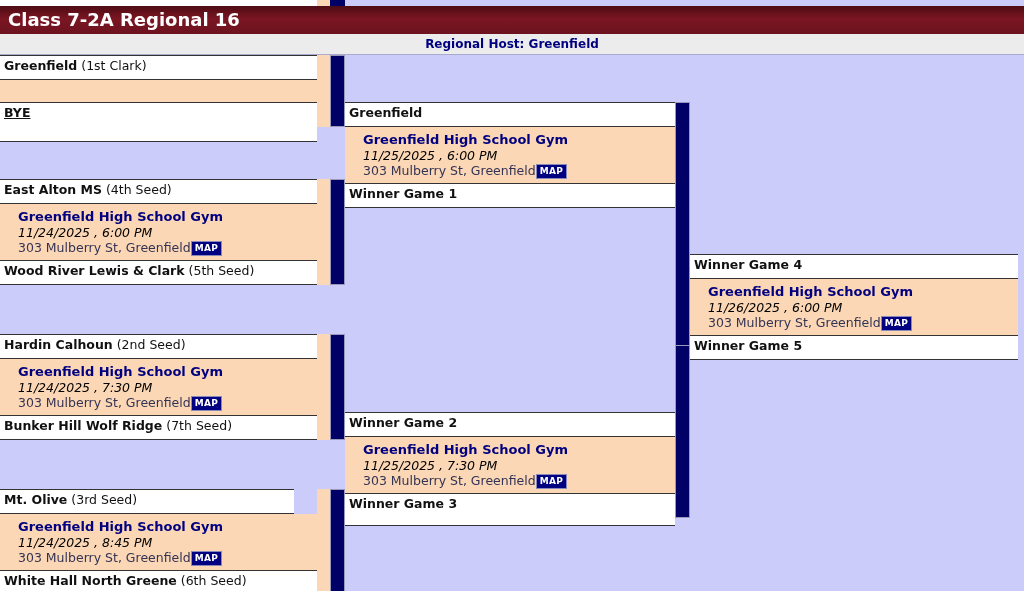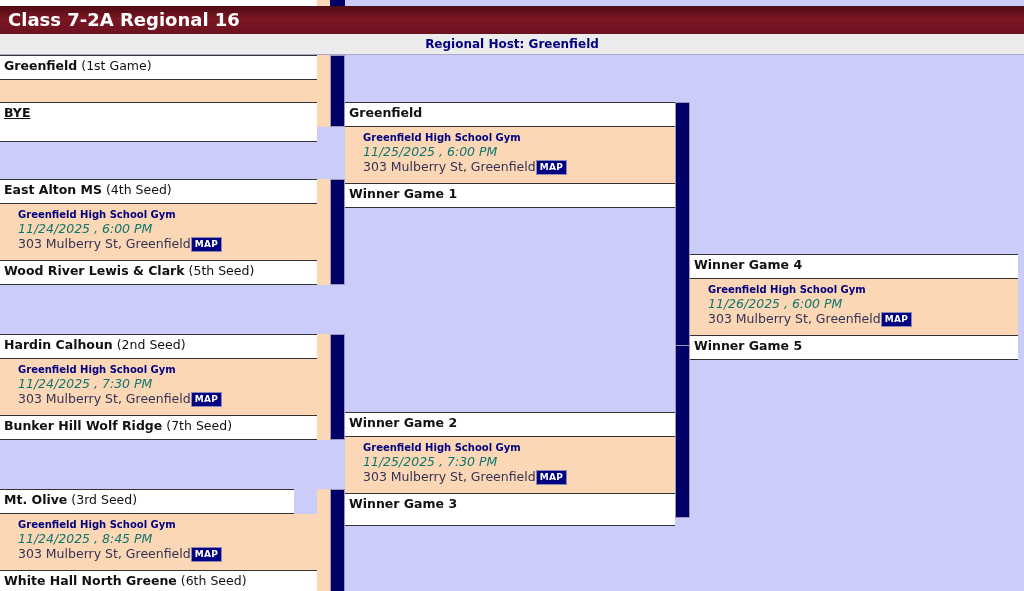--- a/index.html
+++ b/index.html
@@ -88,24 +88,24 @@
   .game {
     background: #fbd7b5;
     padding: 5px 0 0 18px;
     line-height: 1.22;
     white-space: nowrap;
     overflow: hidden;
   }
   .game .venue {
     color: #000080;
     font-weight: bold;
-    font-size: 10px;
+    font-size: 13px;
   }
   .game .when {
-    color: #0f766e;
+    color: #000000;
     font-style: italic;
     font-size: 12.5px;
   }
   .game .addr {
     color: #333355;
     font-size: 12.5px;
   }
   .game .addr .maplink {
     display: inline-block;
     background: #000080;
@@ -135,21 +135,21 @@
 </div>
 
 <div id="bracket-title">Class 7-2A Regional 16</div>
 
 <div id="host-bar">Regional Host: Greenfield</div>
 
 <div id="bracket">
 
   <div class="cell slot" style="left:0px; top:0px; width:317px; height:25px;">
     <span class="tname">Greenfield</span>
-    <span class="tseed"> (1st Game)</span>
+    <span class="tseed"> (1st Clark)</span>
   </div>
   <div class="cell game" style="left:0px; top:25px; width:317px; height:22px;"></div>
   <div class="cell slot" style="left:0px; top:47px; width:317px; height:40px;text-decoration:underline;">
     <span class="tname">BYE</span>
     <span class="tseed"></span>
   </div>
   <div class="cell peachfill" style="left:317px; top:0px; width:13px; height:72px;"></div>
   <div class="cell connector" style="left:330px; top:0px; width:15px; height:72px;"></div>
 
   <div class="cell slot" style="left:0px; top:124px; width:317px; height:25px;">

